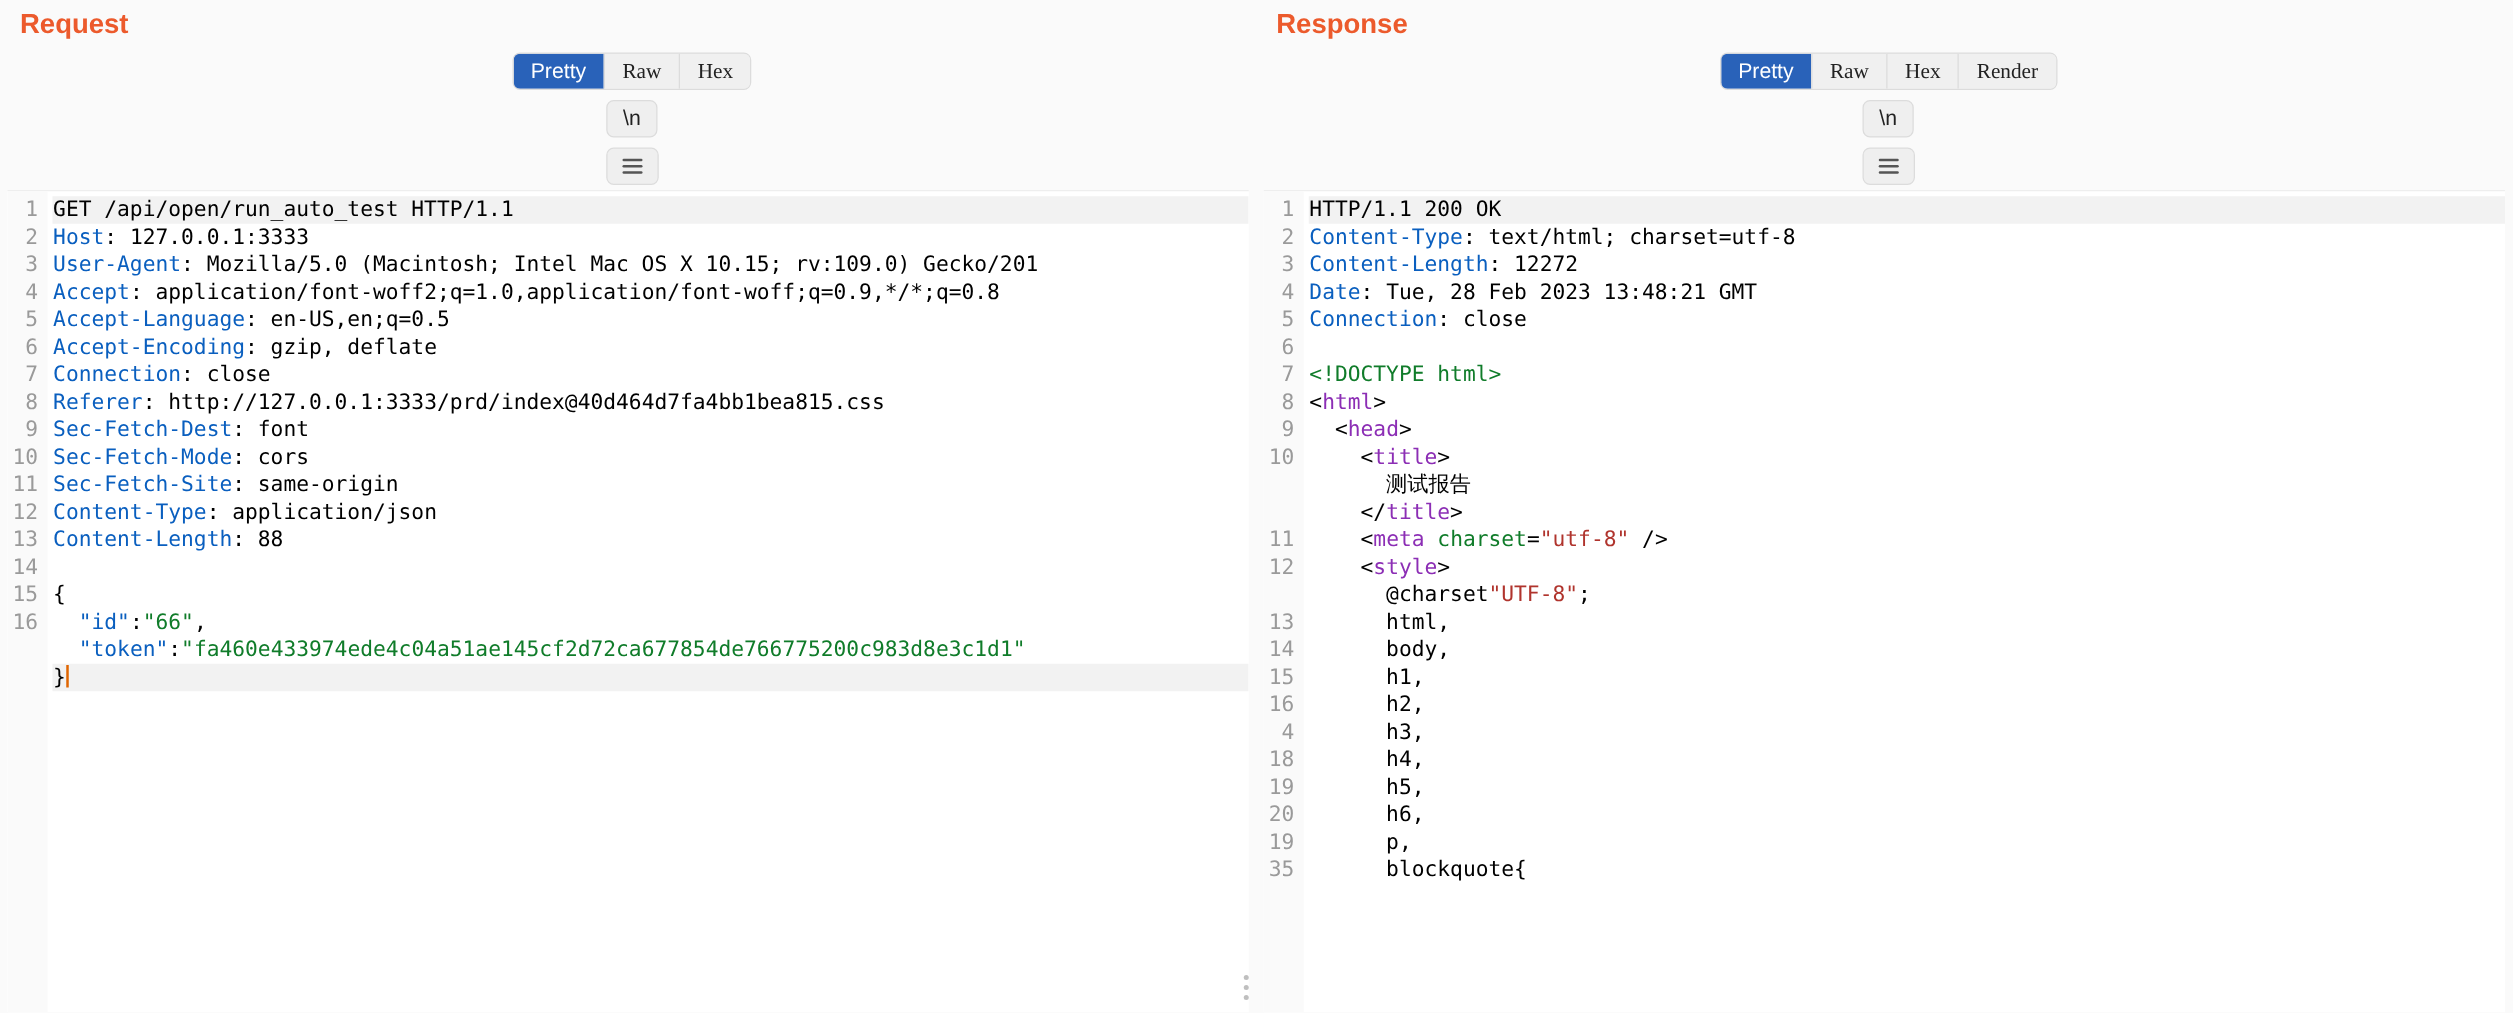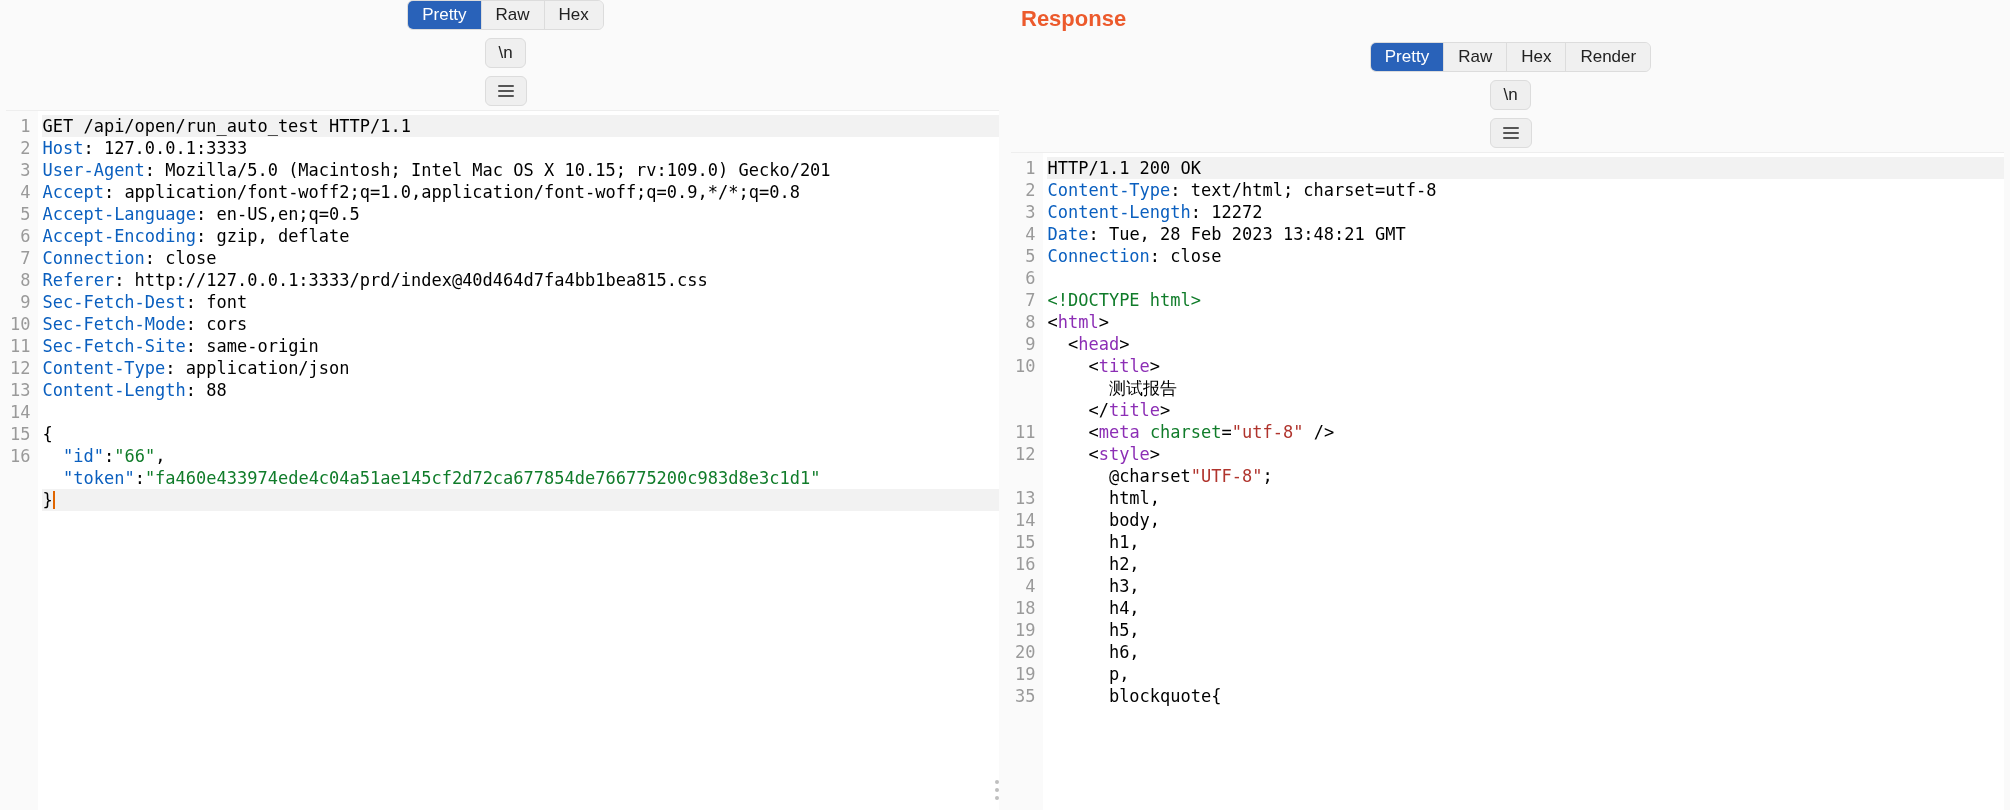--- a/index.html
+++ b/index.html
@@ -41,21 +41,21 @@
     background: #f0f0f0;
   }
   .tab {
     padding: 4px 14px;
     font-size: 17px;
     color: #222;
     background: #f0f0f0;
     border: none;
     cursor: pointer;
   }
-  .tab + .tab { border-left: 1px solid #dcdcdc; }
+  .tab + .tab { border-left: 1px solid #dcdcdc; font-family: Liberation Serif, serif; }
   .tab.active { background: #2962b9; color: #fff; }
   .pill {
     display: inline-flex;
     align-items: center;
     justify-content: center;
     padding: 4px 12px;
     font-size: 17px;
     color: #222;
     background: #efefef;
     border: 1px solid #dcdcdc;
@@ -124,20 +124,21 @@
     cursor: grab;
   }
   .dots span {
     width: 4px; height: 4px; border-radius: 50%; background: #bfbfbf;
   }
 </style>
 </head>
 <body>
 
 <div class="pane">
+  <div class="pane-title">Request</div>
   <div class="toolbar">
     <div class="tab-group" id="req-tabs">
         <button class="tab active">Pretty</button>
         <button class="tab">Raw</button>
         <button class="tab">Hex</button>
       </div>
     <button class="pill">\n</button>
     <button class="pill">
       <span class="menu-icon">
           <span></span>

